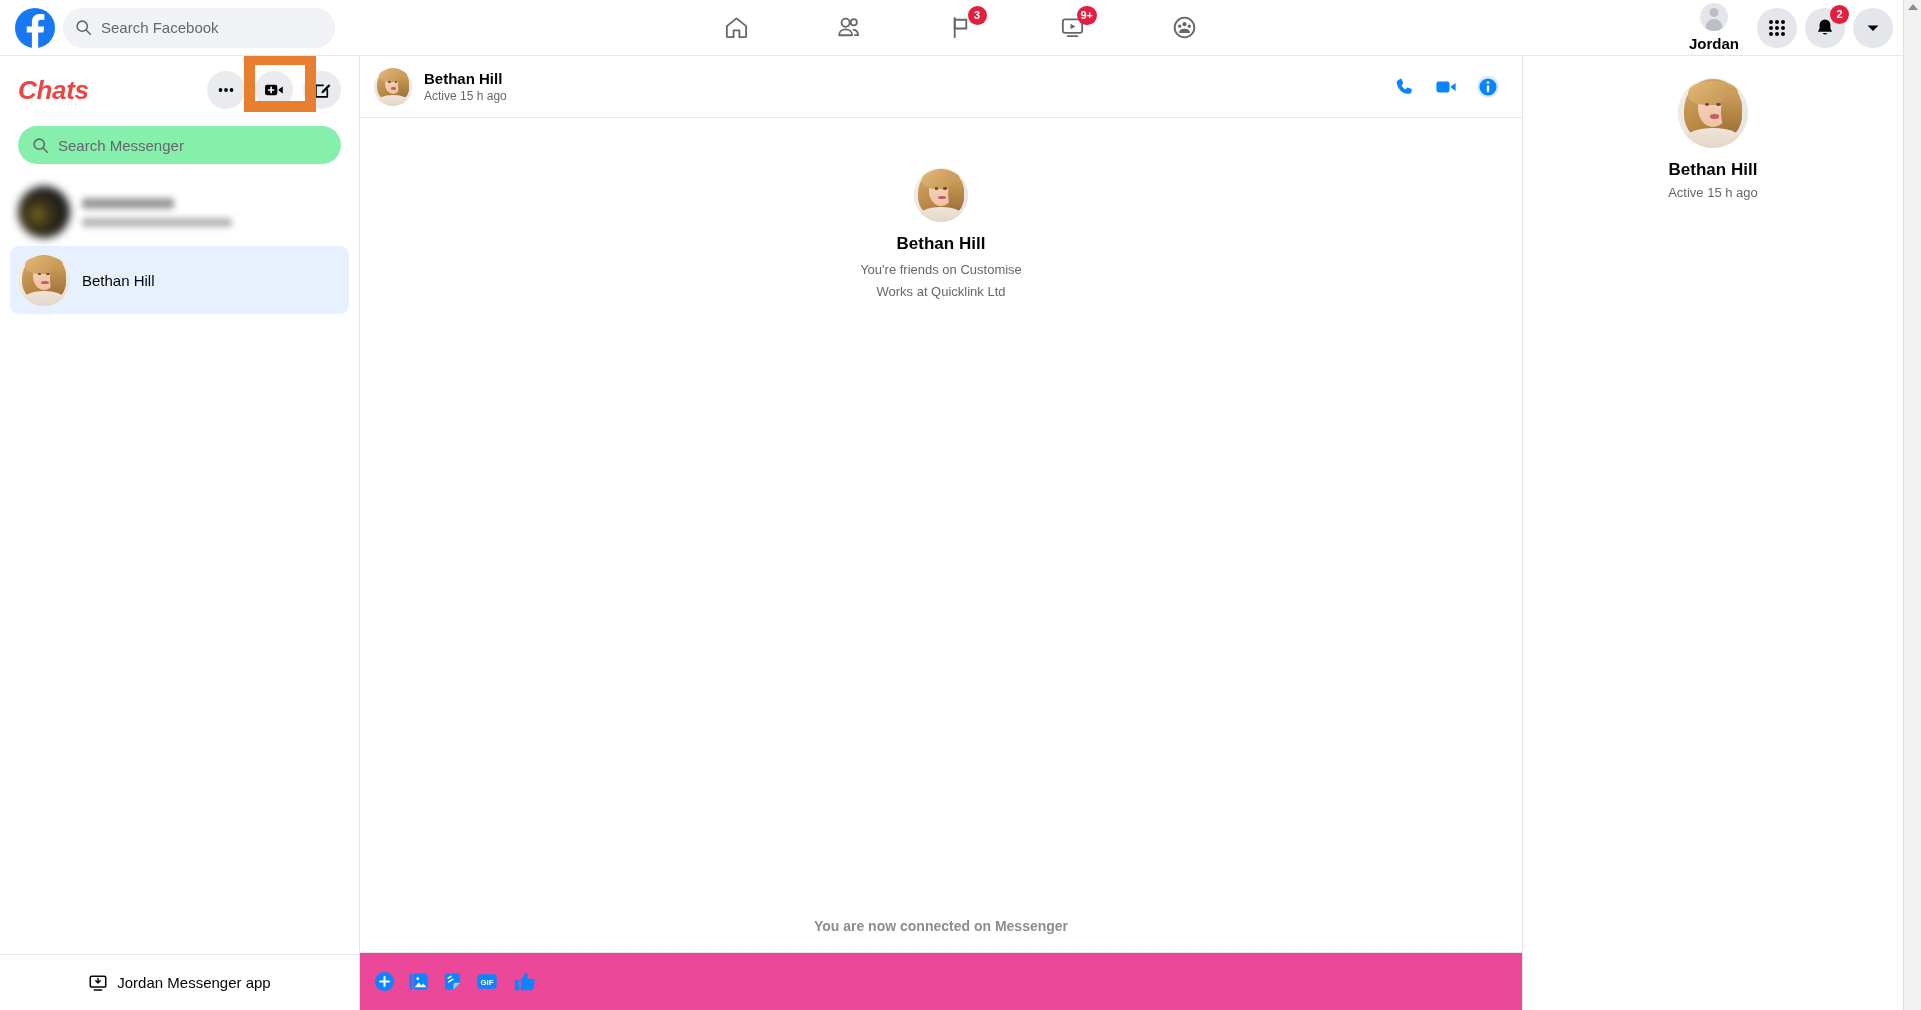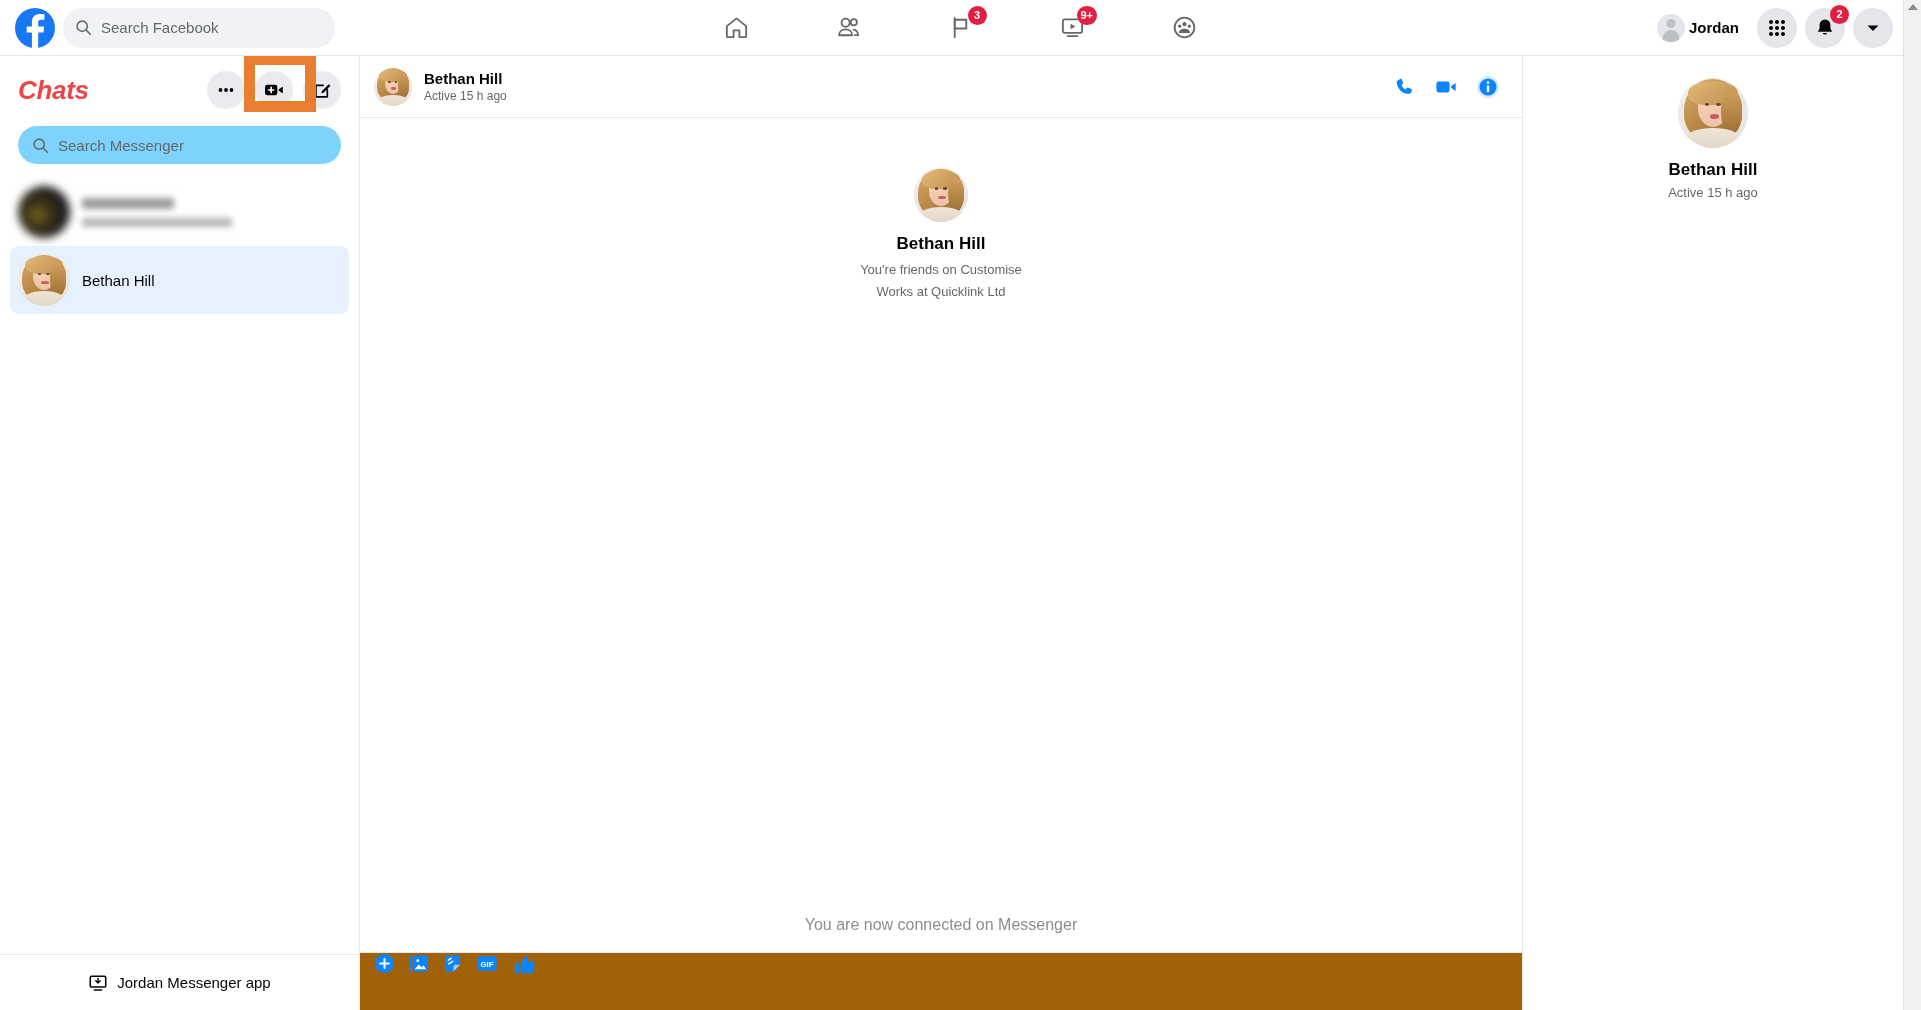--- a/index.html
+++ b/index.html
@@ -46,21 +46,21 @@
     color: #fff; font-size: 11px; font-weight: bold;
     min-width: 19px; height: 19px; line-height: 19px;
     text-align: center; padding: 0 4px;
   }
   .nav-right {
     position: absolute; right: 28px; display: flex;
     align-items: center; gap: 8px;
   }
   .profile-chip {
     display: flex; align-items: center; gap: 4px;
-    padding: 4px 10px 4px 4px; border-radius: 18px; cursor: pointer;
+    padding: 4px 10px 4px 4px; border-radius: 18px; cursor: pointer; flex-direction: column;
   }
   .profile-chip .nm { font-size: 15px; font-weight: 600; color: #050505; }
   .avatar-ph {
     width: 28px; height: 28px; border-radius: 50%;
     background: #e4e6eb; position: relative; overflow: hidden; flex: none;
   }
   .avatar-ph::after {
     content: ""; position: absolute; left: 50%; top: 5px;
     transform: translateX(-50%);
     width: 9px; height: 9px; border-radius: 50%; background: #bcc0c4;
@@ -91,21 +91,21 @@
     width: 38px; height: 38px; border-radius: 50%; background: #e9ebee;
     display: flex; align-items: center; justify-content: center; cursor: pointer;
   }
   .highlight-box {
     position: absolute; left: 244px; top: 54px; width: 72px; height: 58px;
     border: 11px solid #e87e30; background: transparent; z-index: 12;
     pointer-events: none;
   }
   .msgr-search {
     margin: 2px 18px 0 18px; height: 38px; border-radius: 19px;
-    background: #7dd3fc; display: flex; align-items: center;
+    background: #86efac; display: flex; align-items: center;
     padding: 0 14px; gap: 9px; cursor: text;
   }
   .msgr-search .txt { color: #65676b; font-size: 15px; }
 
   .chat-list { margin-top: 14px; padding: 0 10px; }
   .chat-row {
     height: 68px; border-radius: 9px; display: flex; align-items: center;
     padding: 0 8px; gap: 12px; cursor: pointer;
   }
   .chat-row.selected { background: #e7f0fd; }
@@ -153,28 +153,28 @@
   .intro {
     position: absolute; left: 0; right: 0; top: 50px;
     display: flex; flex-direction: column; align-items: center;
   }
   .intro-av { width: 54px; height: 54px; border-radius: 50%; overflow: hidden; }
   .intro-name { font-size: 17px; font-weight: bold; color: #050505; margin-top: 12px; }
   .intro-sub { font-size: 13px; color: #65676b; margin-top: 8px; }
   .intro-sub2 { font-size: 13px; color: #65676b; margin-top: 7px; }
   .connected {
     position: absolute; bottom: 18px; left: 0; right: 0; text-align: center;
-    font-size: 16px; color: #8a8d91;
+    font-size: 14px; color: #8a8d91; font-weight: bold;
   }
 
   
   .composer {
     position: absolute; bottom: 0; left: 360px; width: 1162px; height: 58px;
-    border-top: 1px solid #e4e6eb; display: flex; align-items: flex-start;
-    padding: 0 16px 0 14px; gap: 13px; background: #a16207;
+    border-top: 1px solid #e4e6eb; display: flex; align-items: center;
+    padding: 0 16px 0 14px; gap: 13px; background: #ec4899;
   }
   .comp-icon { cursor: pointer; display: flex; align-items: center; justify-content: center; flex: none; }
   .comp-input {
     flex: 1; height: 38px; border-radius: 19px; background: #f0f2f5;
     display: flex; align-items: center; padding: 0 16px;
     justify-content: space-between; cursor: text;
   }
   .comp-input .aa { font-size: 15px; color: #65676b; }
 
   

